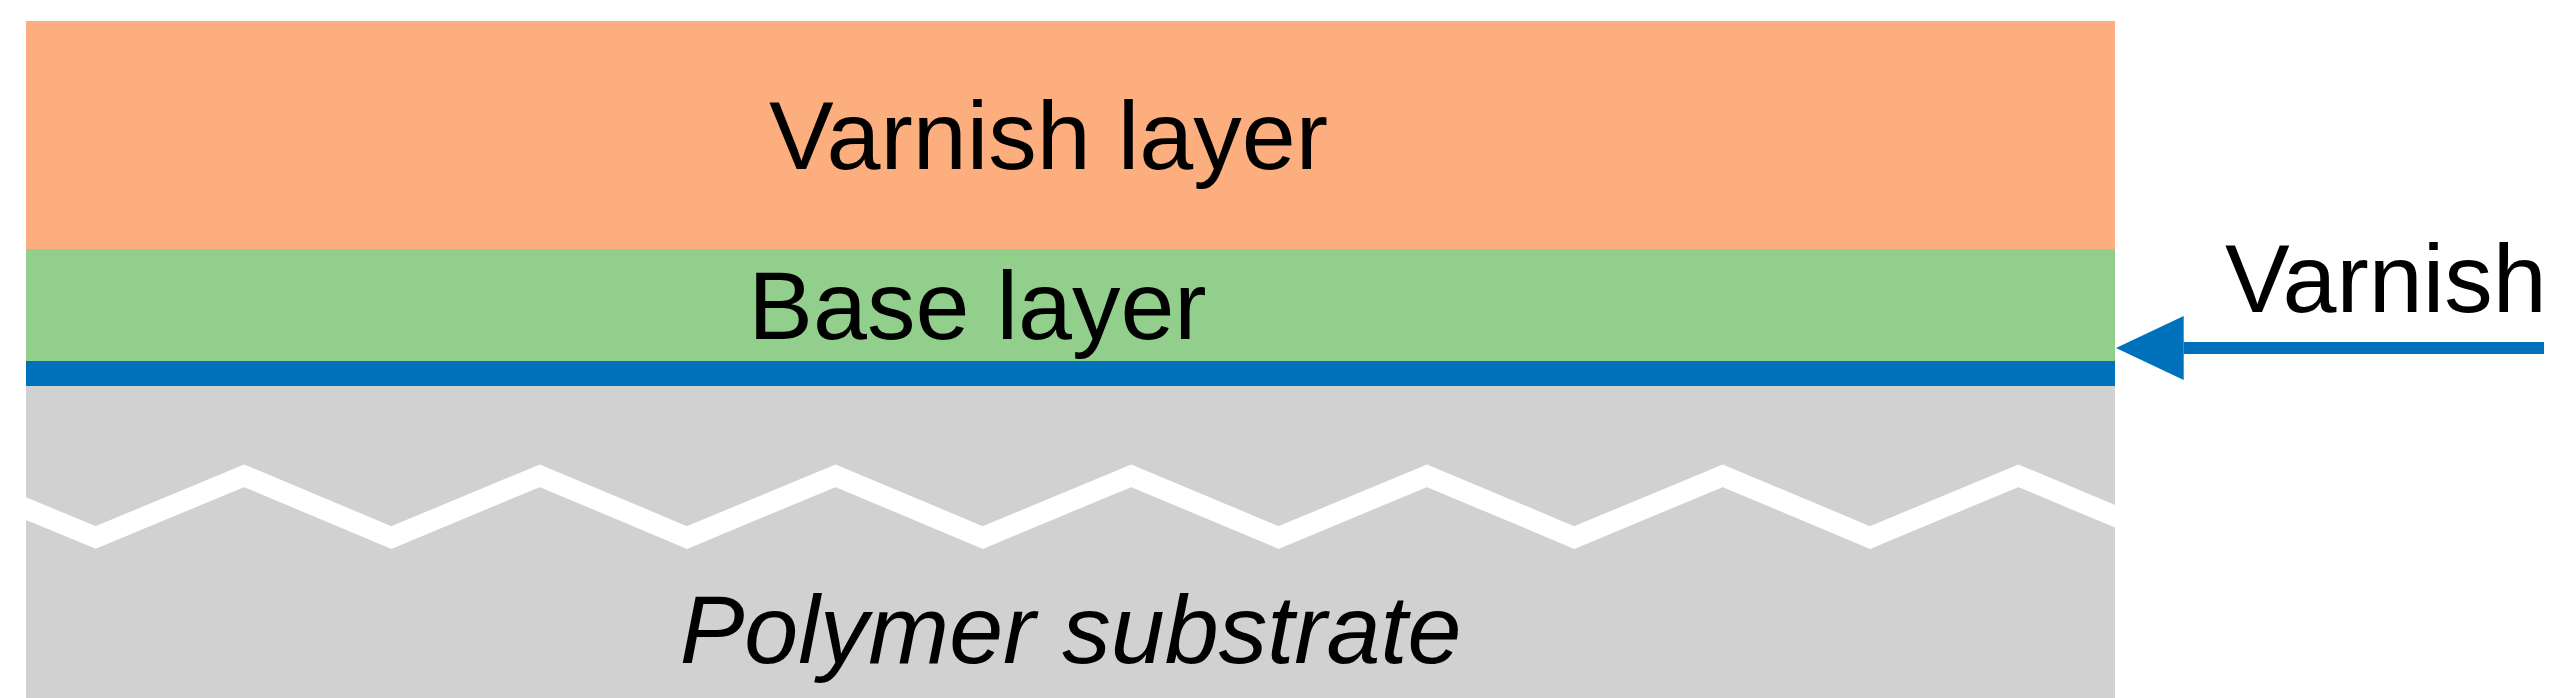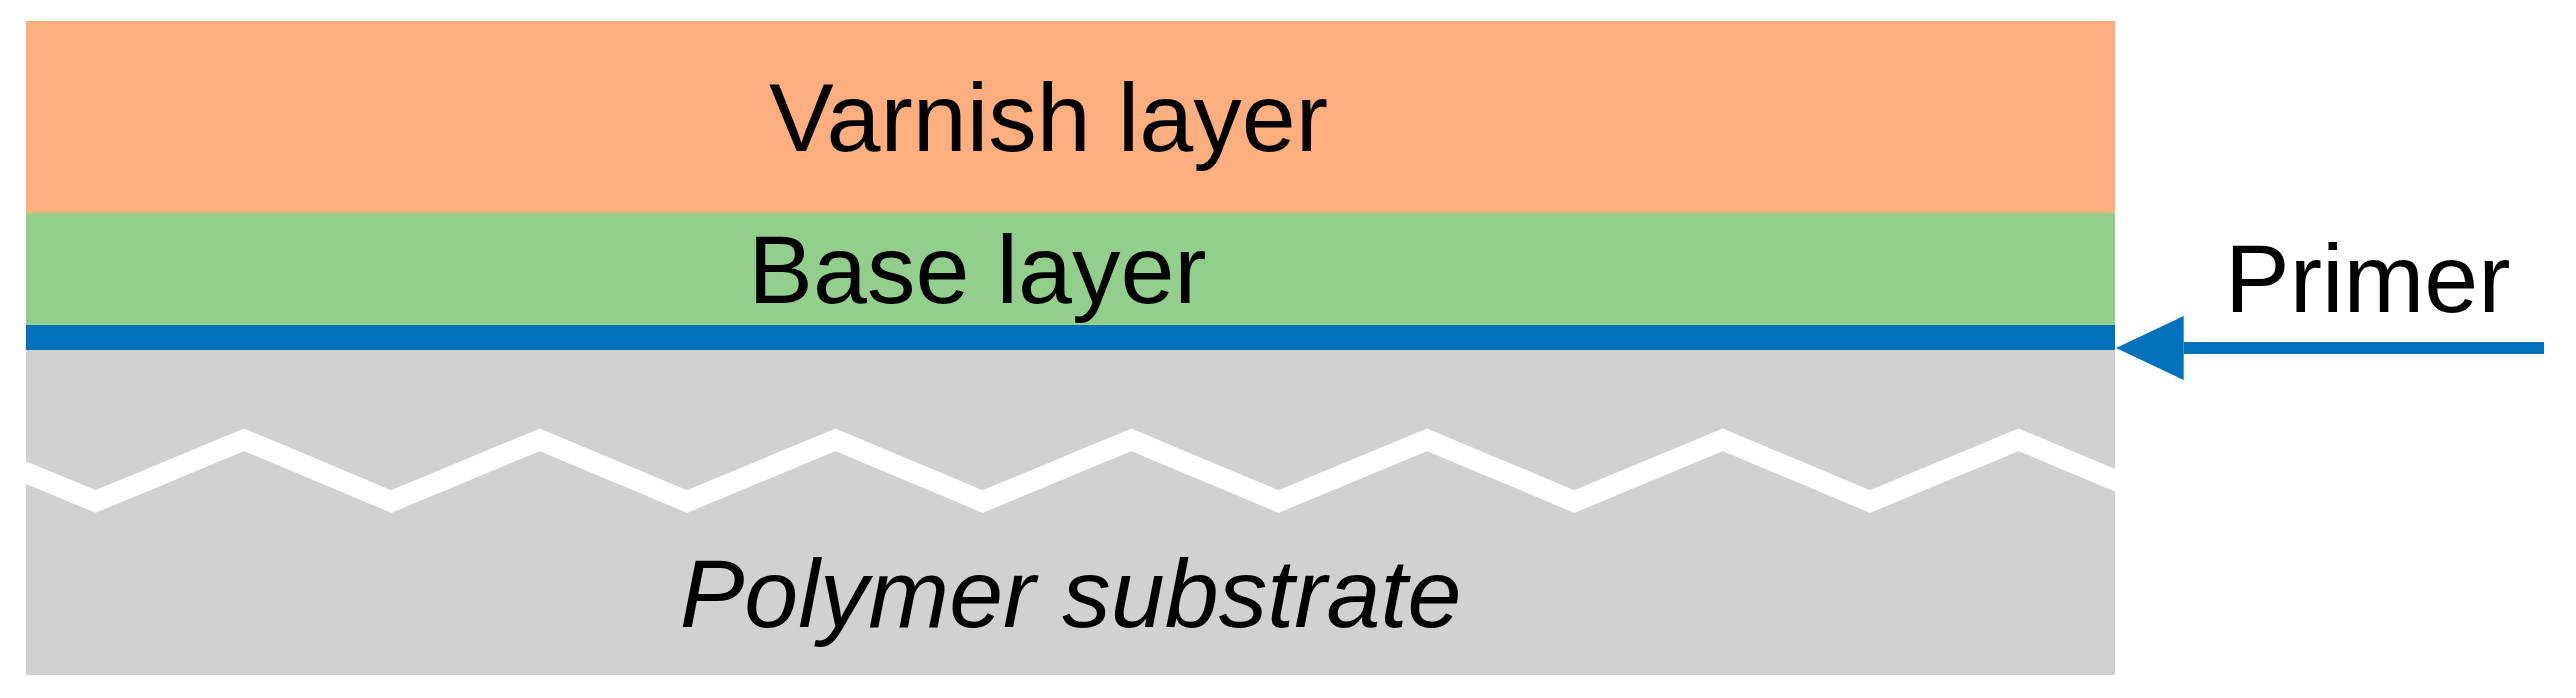--- a/index.html
+++ b/index.html
@@ -10,21 +10,21 @@
   }
   .diagram{position:absolute;inset:0;}
   .stack{position:absolute;left:26px;top:21px;width:2089px;}
   .layer{
     position:relative;width:100%;
     display:flex;align-items:center;justify-content:center;
   }
   .layer-label{
     font-size:97px;line-height:1;color:#000;white-space:nowrap;
   }
-  .varnish{height:192px;}
+  .varnish{height:228px;}
   .varnish .layer-label{transform:translateX(-22px);}
   .base{height:112px;}
   .base .layer-label{transform:translateX(-108px);margin-left:30px;}
   .primer-line{height:25px;}
   .substrate{height:325px;overflow:hidden;font-style:italic;}
   .substrate svg.crack{position:absolute;left:0;top:0;width:100%;height:100%;display:block;}
   .substrate .layer-label{
     position:absolute;left:50%;top:243px;transform:translate(-50%,-50%);
   }
   .primer-text{
@@ -53,21 +53,21 @@
     <div class="layer substrate" style="background-color: rgb(209, 209, 209);">
       <svg class="crack" viewBox="0 0 2098 326" preserveAspectRatio="none">
         <polyline points="-80,90 70,152 219,90 367,152 516,90 664,152 813,90 961,152 1110,90 1258,152 1407,90 1555,152 1704,90 1852,152 2001,90 2149,152" fill="none" stroke-width="21" stroke="#FFFFFF"></polyline>
       </svg>
       <span class="layer-label">Polymer substrate</span>
     </div>
 
   </div>
 
   <div>
-    <div class="primer-text">Primer</div>
+    <div class="primer-text">Varnish</div>
     <svg class="primer-arrow" viewBox="0 0 445 85" preserveAspectRatio="none">
       <polygon points="5,39 73,7 73,71" fill="#0072BC"></polygon>
       <rect x="73" y="33" width="362" height="12" fill="#0072BC"></rect>
     </svg>
   </div>
 
 </div>
 
 
 </body></html>

